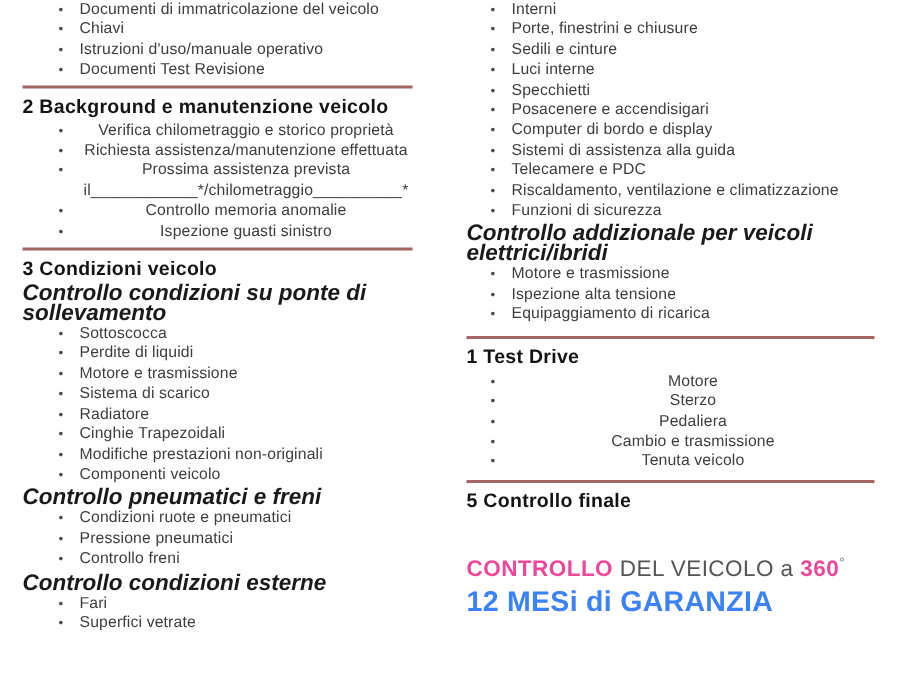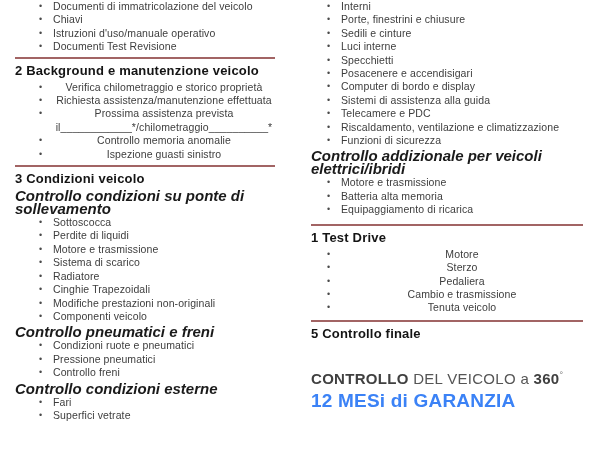--- a/index.html
+++ b/index.html
@@ -40,21 +40,21 @@
     height:2px; background:#a26464; border:none;
     margin:3px 0 1px; width:100%;
   }
   .mt2{margin-top:2px;} .mt3{margin-top:3px;text-align:center;} .mt4{margin-top:4px;}
   .mt5{margin-top:5px;} .mt7{margin-top:7px;} .mt12{margin-top:12px;}
 
   .footer-line1 {
     margin-top:25px; font-size:15px; line-height:17px;
     color:#555555; letter-spacing:0.3px; white-space:nowrap;
   }
-  .footer-line1 .b { font-weight:bold; color:#404040; }
+  .footer-line1 .b { font-weight:bold; color:#ec4899; }
   .footer-line1 sup { font-size:9px; color:#777777; }
   .footer-line2 {
     margin-top:5px; font-size:19px; line-height:17px;
     font-weight:bold; color:#3b82f6; letter-spacing:0.2px; white-space:nowrap;
   }
 </style>
 </head>
 <body>
 
 <div class="page">
@@ -128,21 +128,21 @@
         <li>Sistemi di assistenza alla guida</li>
         <li>Telecamere e PDC</li>
         <li>Riscaldamento, ventilazione e climatizzazione</li>
         <li>Funzioni di sicurezza</li>
       </ul>
 
     <h3 class="sub mt12">Controllo addizionale per veicoli elettrici/ibridi</h3>
 
     <ul class="checklist mt2">
         <li>Motore e trasmissione</li>
-        <li>Batteria alta memoria</li>
+        <li>Ispezione alta tensione</li>
         <li>Equipaggiamento di ricarica</li>
       </ul>
 
     <hr class="divider mt7">
 
     <h2 class="section mt5">1 Test Drive</h2>
 
     <ul class="checklist mt3">
         <li>Motore</li>
         <li>Sterzo</li>

